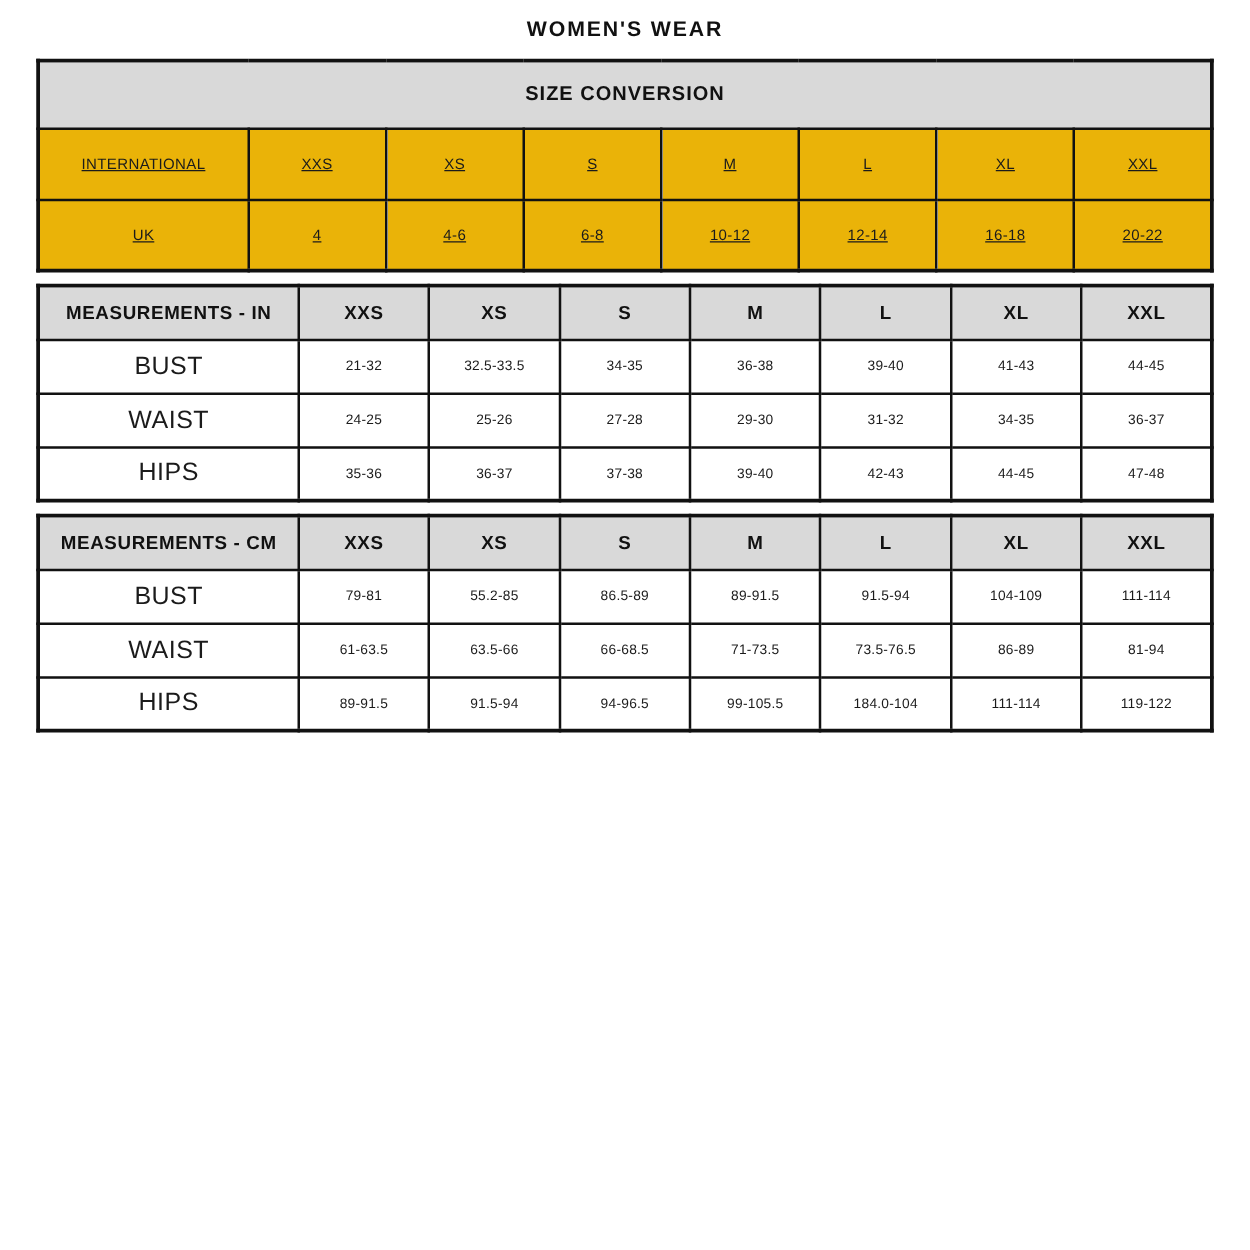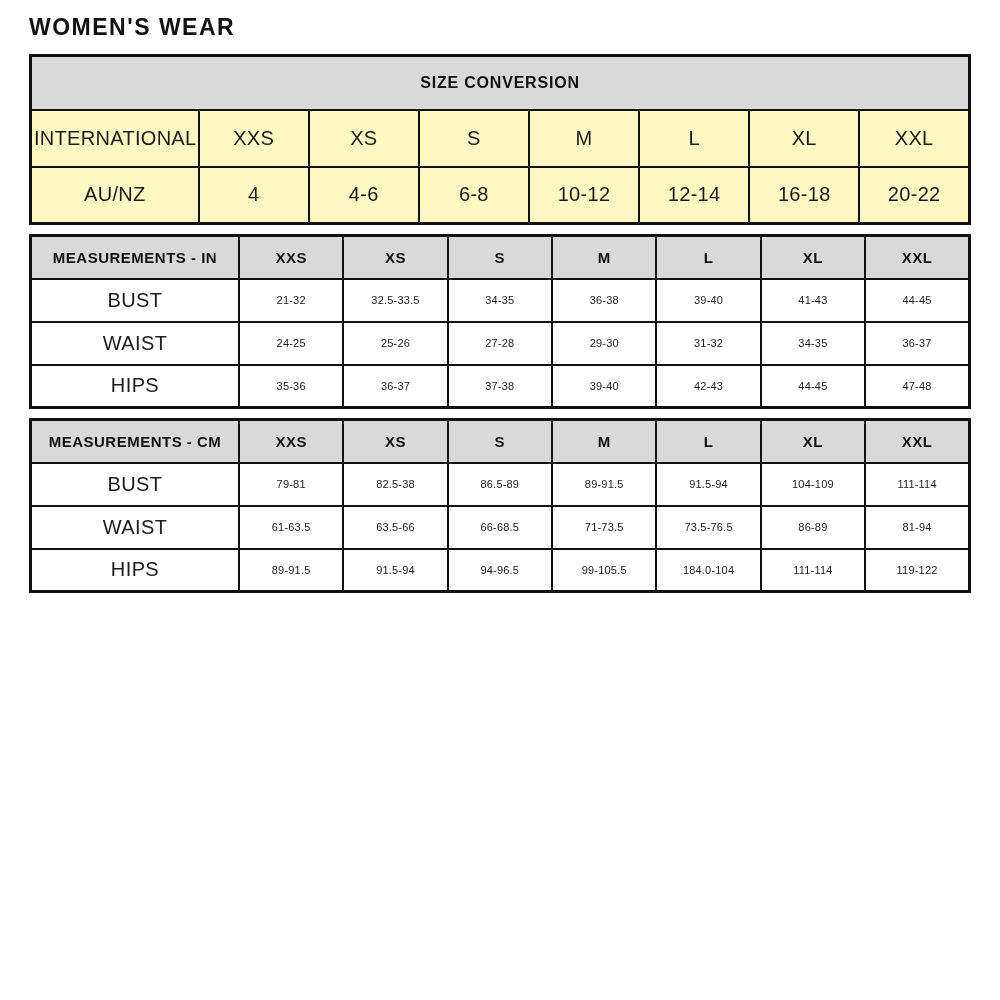--- a/index.html
+++ b/index.html
@@ -6,21 +6,22 @@
   html, body { background: #ffffff; }
   body {
     width: 1000px;
     height: 1000px;
     margin: 0 auto;
     padding: 12px 29px 10px 29px;
     font-family: "Liberation Sans", sans-serif;
     color: #1b1b1b;
   }
   h1.page-title {
-    font-size: 23px;
+    text-align: center;
+    font-size: 17px;
     font-weight: bold;
     letter-spacing: 1.5px;
     color: #111111;
     margin: 2px 0 13px 0;
   }
   table.sizes {
     width: 100%;
     border-collapse: collapse;
     table-layout: fixed;
     border: 3px solid #111111;
@@ -39,24 +40,25 @@
   .t-size tr { height: 57px; }
   .t-size tr.banner-row { height: 54px; padding-left: 40px; }
   .t-size th.banner {
     background: #d9d9d9;
     font-size: 16px;
     font-weight: bold;
     letter-spacing: 0.8px;
     color: #111111;
   }
   .t-size th.colhead, .t-size td {
-    background: #fef9c3;
-    font-size: 20px;
+    background: #eab308;
+    font-size: 12px;
     font-weight: normal;
     letter-spacing: 0.3px;
+    text-decoration: underline;
   }
   
   .t-meas .c0 { width: 22.2%; }
   .t-meas tr { height: 43px; }
   .t-meas th.colhead {
     background: #d9d9d9;
     font-size: 15px;
     font-weight: bold;
     letter-spacing: 0.5px;
     color: #111111;
@@ -90,21 +92,21 @@
         <th class="colhead">XS</th>
         <th class="colhead">S</th>
         <th class="colhead">M</th>
         <th class="colhead">L</th>
         <th class="colhead">XL</th>
         <th class="colhead">XXL</th>
       </tr>
     </thead>
   <tbody>
       <tr>
-        <td class="row-label">AU/NZ</td>
+        <td class="row-label">UK</td>
         <td>4</td>
         <td>4-6</td>
         <td>6-8</td>
         <td>10-12</td>
         <td>12-14</td>
         <td>16-18</td>
         <td>20-22</td>
       </tr>
     </tbody>
 </table>
@@ -186,21 +188,21 @@
         <th class="colhead">M</th>
         <th class="colhead">L</th>
         <th class="colhead">XL</th>
         <th class="colhead">XXL</th>
       </tr>
     </thead>
   <tbody>
       <tr>
         <td class="row-label">BUST</td>
         <td>79-81</td>
-        <td>82.5-38</td>
+        <td>55.2-85</td>
         <td>86.5-89</td>
         <td>89-91.5</td>
         <td>91.5-94</td>
         <td>104-109</td>
         <td>111-114</td>
       </tr>
       <tr>
         <td class="row-label">WAIST</td>
         <td>61-63.5</td>
         <td>63.5-66</td>

